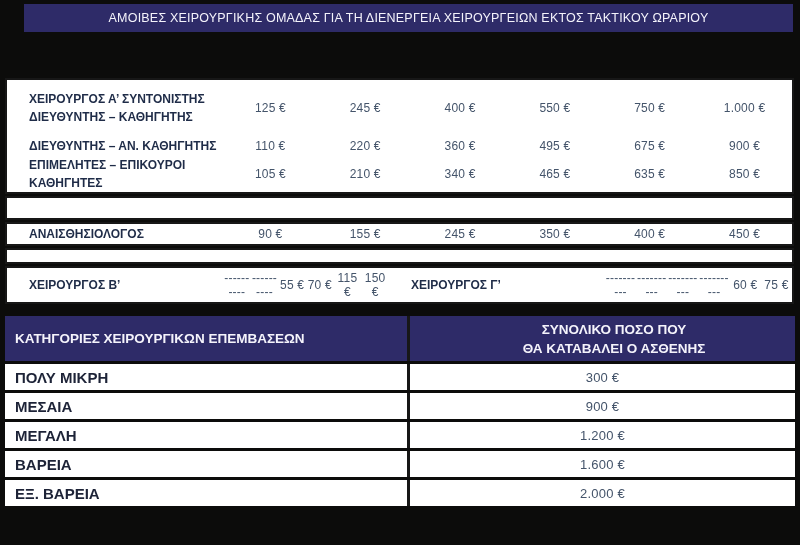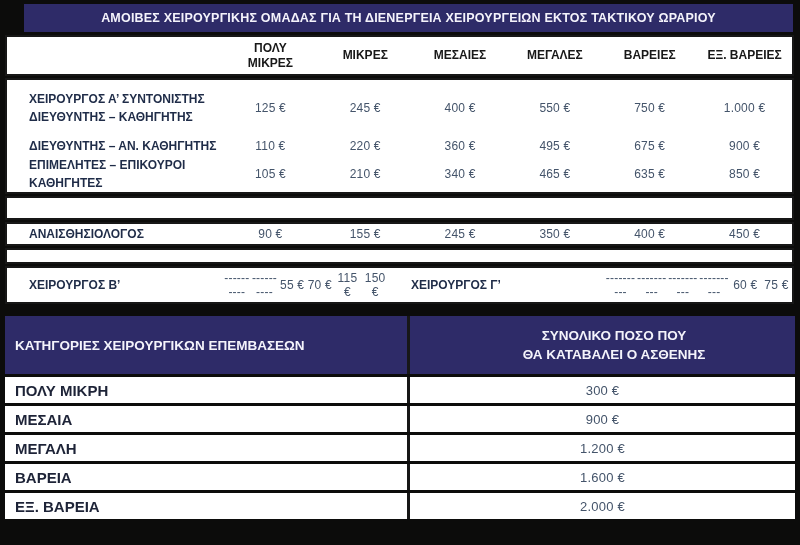--- a/index.html
+++ b/index.html
@@ -7,21 +7,21 @@
 
   .page {
     position:relative; width:800px; height:545px;
     background:var(--page_bg, #0c0c0b); overflow:hidden;
   }
 
   
   .title-bar {
     position:absolute; left:24px; top:4px; width:769px; height:28px;
     background:var(--navy, #2e2b68); color:#f4f3fb;
-    font-size:12.5px; font-weight:bold; letter-spacing:0.2px;
+    font-size:12.5px; font-weight:normal; letter-spacing:0.2px;
     display:flex; align-items:center; justify-content:center;
     white-space:nowrap;
   }
 
   .block {
     position:absolute; left:5px; width:789px; box-sizing:border-box;
     background:#ffffff; border:2px solid var(--border, #171717);
   }
   .header-block { top:35px; height:41px; display:flex; align-items:center; }
   .main-block   { top:78px;  height:116px; display:flex; flex-direction:column; justify-content:center; }
@@ -53,21 +53,21 @@
   }
   .hdr-cell span { display:inline-block; max-width:66px; }
   .hdr-cell.wide span { max-width:95px; }
 
   
   .totals {
     position:absolute; left:0; top:304px; width:800px; height:241px;
     background:var(--page_bg, #0c0c0b); box-sizing:border-box;
     padding:12px 5px 0 5px;
   }
-  .t-header { display:flex; height:58px; background:var(--navy, #2e2b68); }
+  .t-header { display:flex; height:45px; background:var(--navy, #2e2b68); }
   .t-h-left {
     width:405px; box-sizing:border-box; padding-left:10px;
     border-right:3px solid var(--border, #171717);
     display:flex; align-items:center;
     color:#f4f3fb; font-weight:bold; font-size:13.5px;
   }
   .t-h-right {
     flex:1; display:flex; flex-direction:column;
     align-items:center; justify-content:center;
     color:#f4f3fb; font-weight:bold; font-size:13.5px; line-height:19px;padding-left:23px;
@@ -84,29 +84,20 @@
     font-size:13px; color:var(--value_text, #44546a); letter-spacing:0.2px;
   }
 </style>
 </head>
 <body>
 
 <div class="page">
 
   <div class="title-bar">ΑΜΟΙΒΕΣ ΧΕΙΡΟΥΡΓΙΚΗΣ ΟΜΑΔΑΣ ΓΙΑ ΤΗ ΔΙΕΝΕΡΓΕΙΑ ΧΕΙΡΟΥΡΓΕΙΩΝ ΕΚΤΟΣ ΤΑΚΤΙΚΟΥ ΩΡΑΡΙΟΥ</div>
 
-  <div class="block header-block">
-    <div class="hdr-spacer"></div>
-    <div class="hdr-cell"><span>ΠΟΛΥ ΜΙΚΡΕΣ</span></div>
-    <div class="hdr-cell wide"><span>ΜΙΚΡΕΣ</span></div>
-    <div class="hdr-cell wide"><span>ΜΕΣΑΙΕΣ</span></div>
-    <div class="hdr-cell wide"><span>ΜΕΓΑΛΕΣ</span></div>
-    <div class="hdr-cell wide"><span>ΒΑΡΕΙΕΣ</span></div>
-    <div class="hdr-cell wide"><span>ΕΞ. ΒΑΡΕΙΕΣ</span></div>
-  </div>
 
   <div class="block main-block">
     <div class="frow r-tall">
       <div class="lbl-cell">ΧΕΙΡΟΥΡΓΟΣ Α’ ΣΥΝΤΟΝΙΣΤΗΣ ΔΙΕΥΘΥΝΤΗΣ – ΚΑΘΗΓΗΤΗΣ</div>
       <div class="val-cell">125 €</div>
       <div class="val-cell">245 €</div>
       <div class="val-cell">400 €</div>
       <div class="val-cell">550 €</div>
       <div class="val-cell">750 €</div>
       <div class="val-cell">1.000 €</div>

